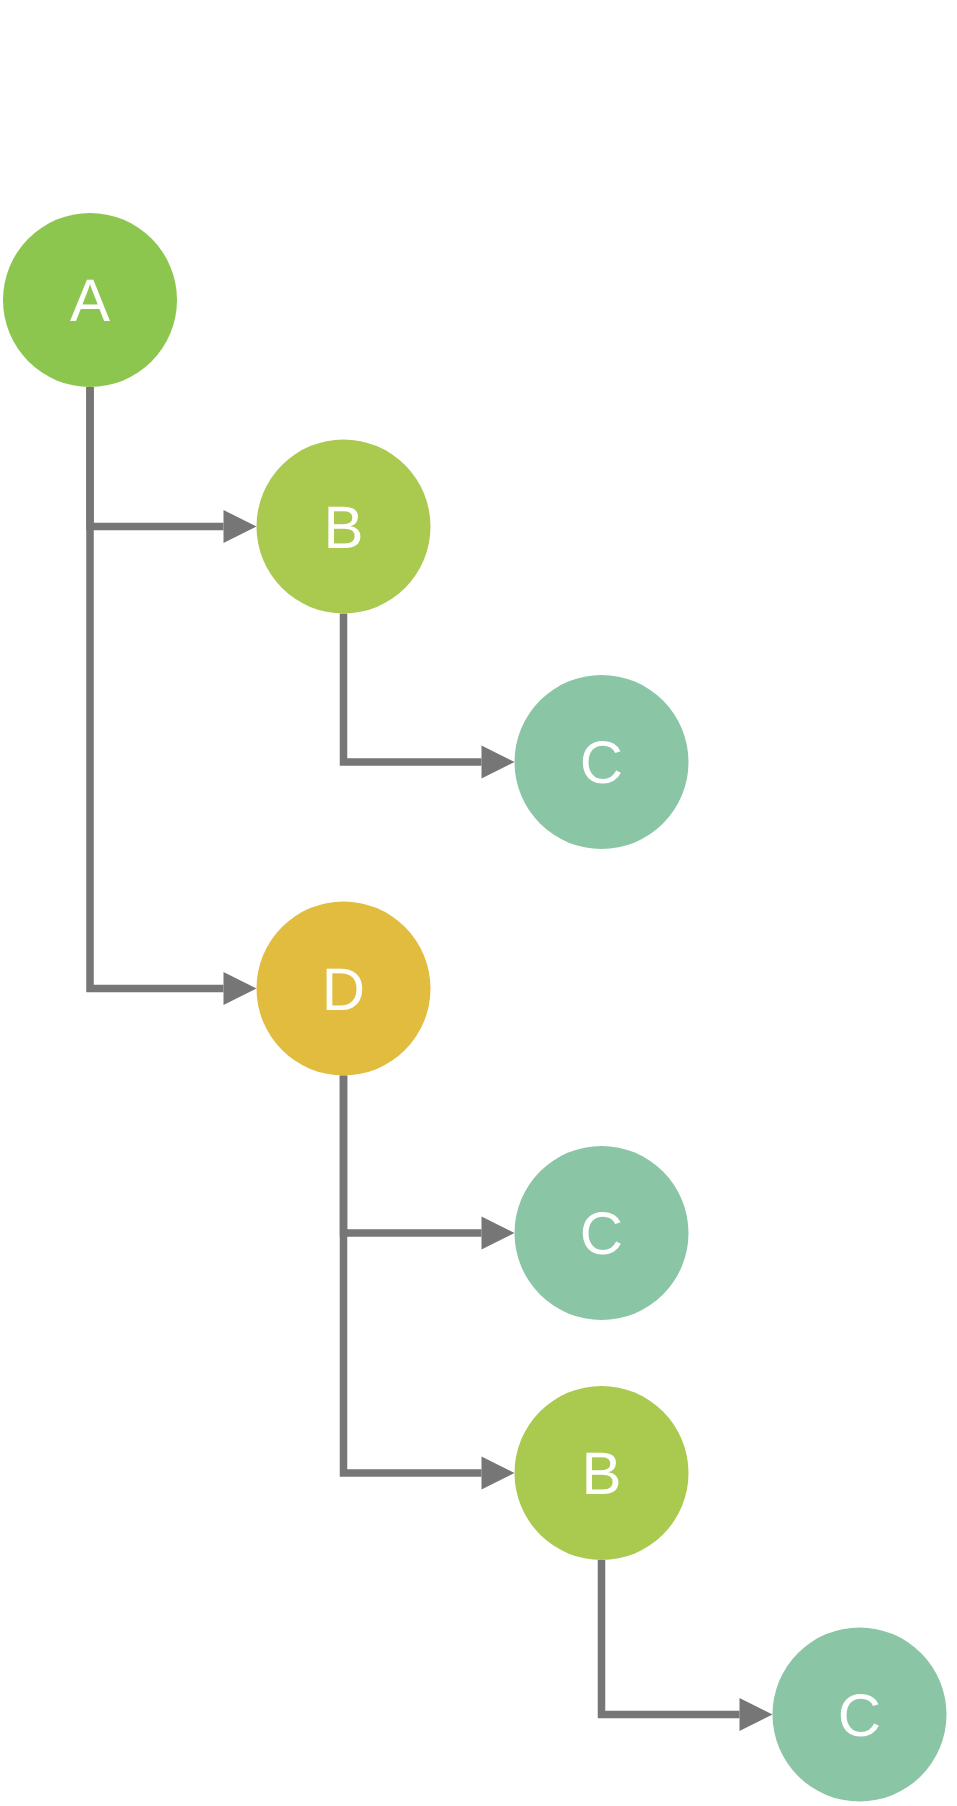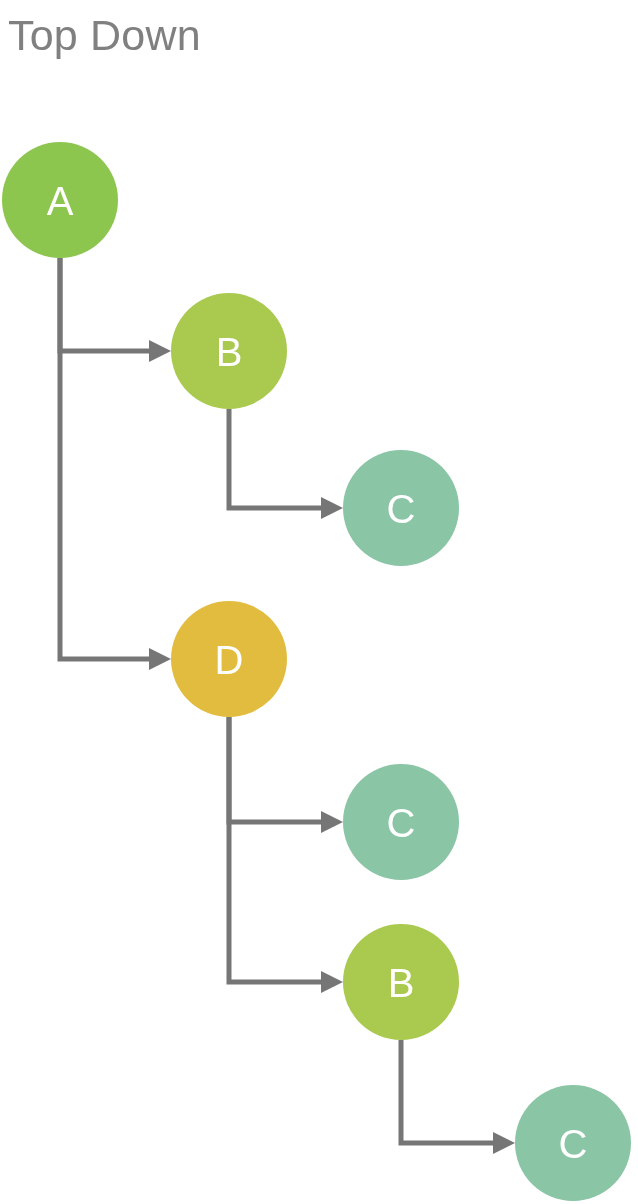--- a/index.html
+++ b/index.html
@@ -63,21 +63,20 @@
     text-anchor: middle;
     dominant-baseline: central;
     user-select: none;
   }
 </style>
 </head>
 <body>
 
 <div id="diagram-root">
 
-  <div id="diagram-title">Top Down</div>
 
   <svg id="tree-canvas" viewBox="0 0 638 1204" xmlns="http://www.w3.org/2000/svg">
     <g id="edge-layer">
         <g>
           <path class="edge-path" stroke="#767676" stroke-width="5" d="M 60 258 L 60 351 L 149 351"></path>
           <polygon class="edge-arrow" fill="#767676" points="171,351 149,340 149,362"></polygon>
         </g>
         <g>
           <path class="edge-path" stroke="#767676" stroke-width="5" d="M 60 258 L 60 659 L 149 659"></path>
           <polygon class="edge-arrow" fill="#767676" points="171,659 149,648 149,670"></polygon>

